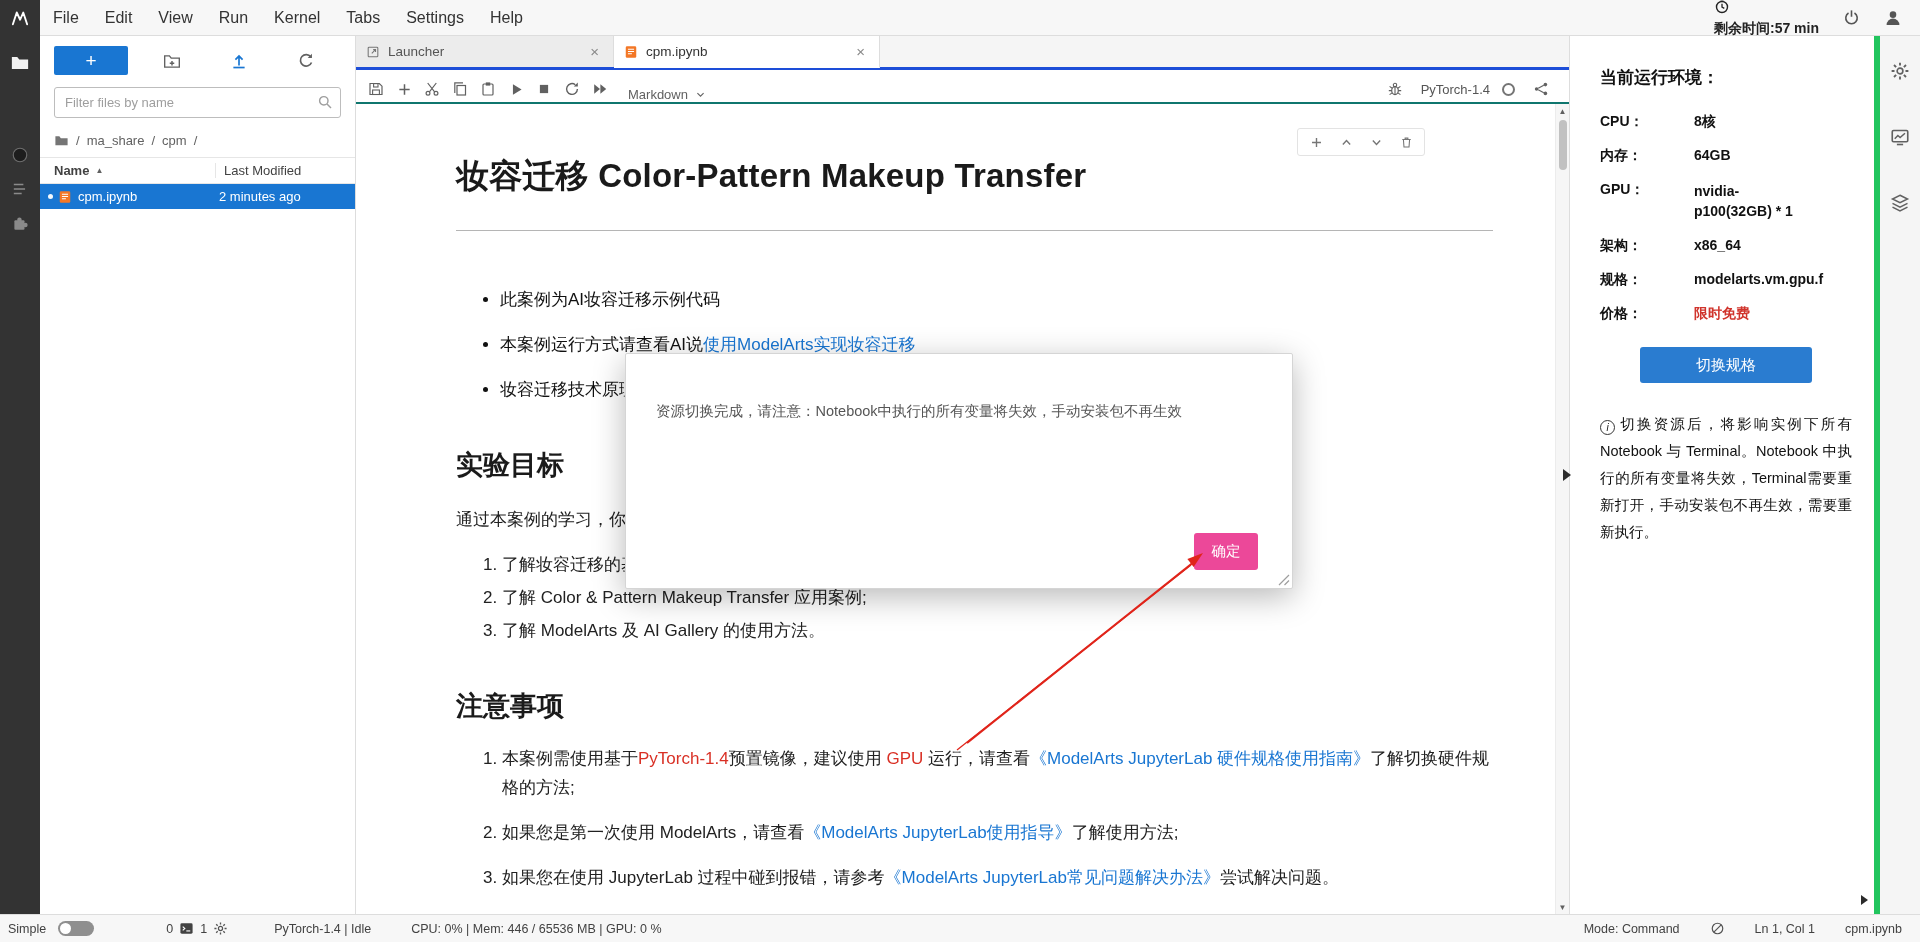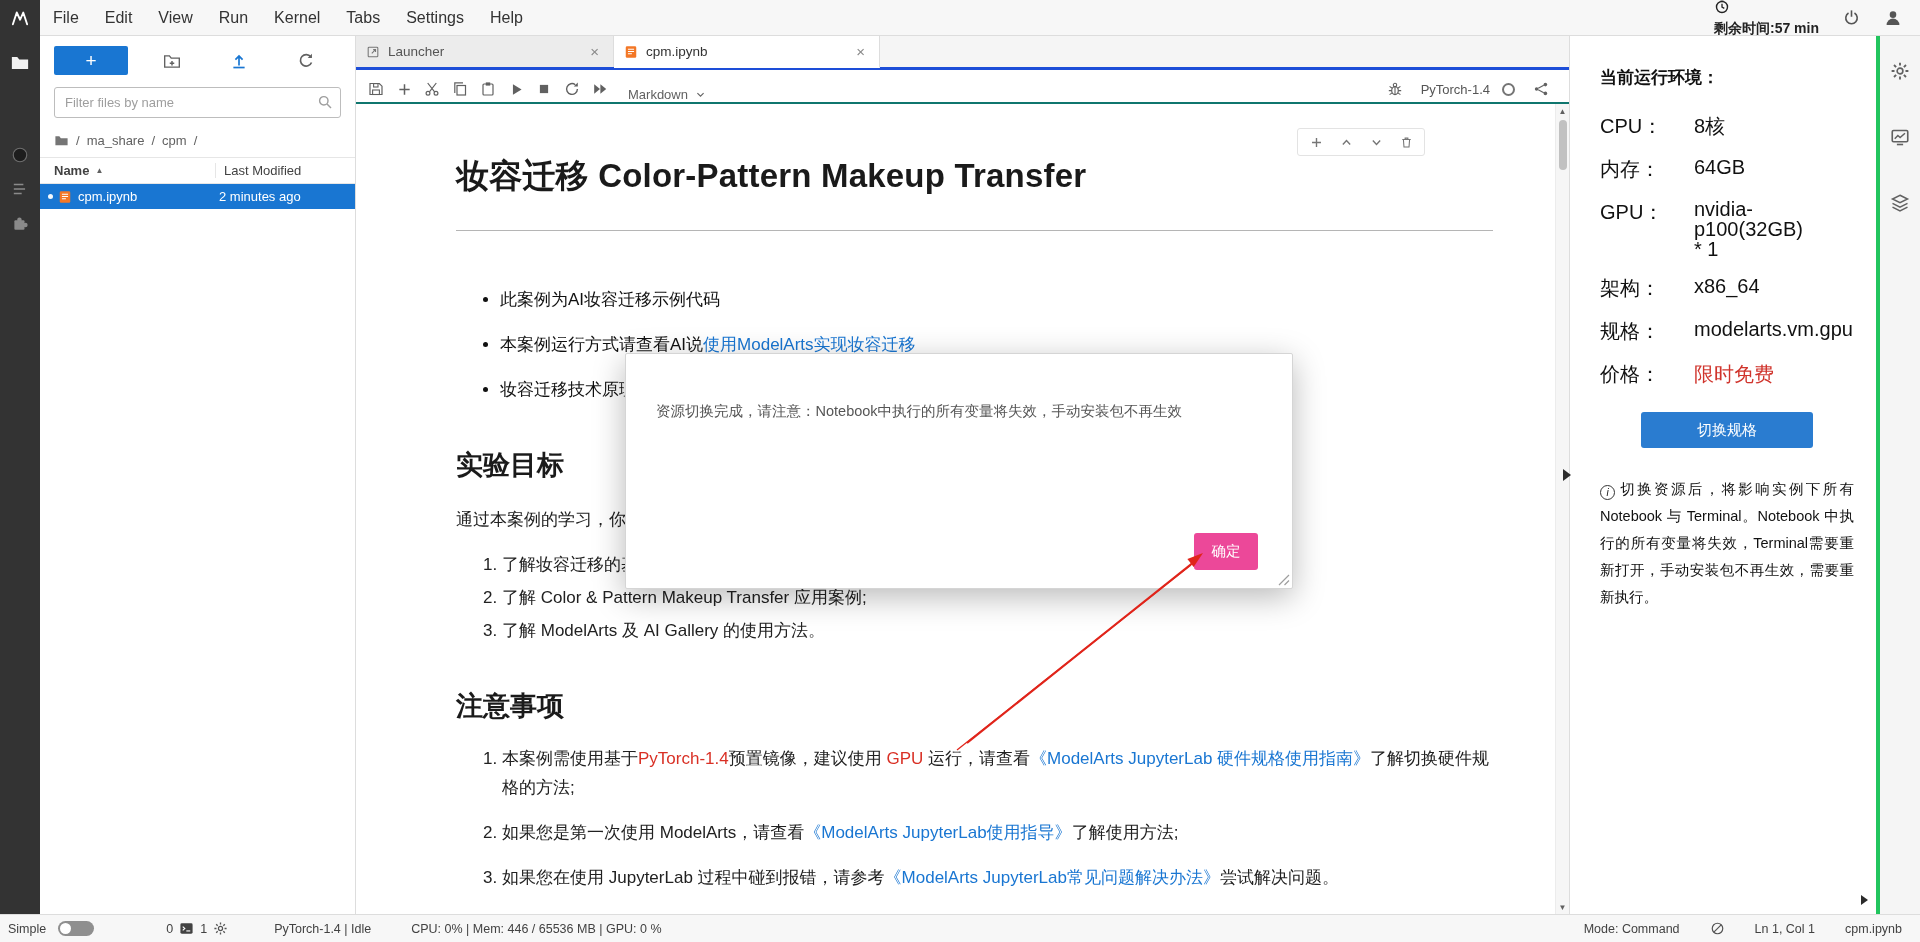--- a/index.html
+++ b/index.html
@@ -79,23 +79,23 @@
 
   .nbscrollbar { width:14px; flex:0 0 14px; background:#f6f6f6; border-left:1px solid #ececec; display:flex; flex-direction:column; align-items:center; font-size:8px; color:#606060; }
   .sb-arrow { height:14px; display:flex; align-items:center; justify-content:center; width:100%; cursor:pointer; }
   .sb-thumb { width:8px; height:50px; background:#c1c1c1; border-radius:4px; margin-top:2px; cursor:pointer; }
   .sb-spacer { flex:1; }
 
   .panel-handle { position:absolute; left:1563px; top:469px; width:0; height:0; border-top:6px solid transparent; border-bottom:6px solid transparent; border-left:8px solid #2b2b2b; cursor:pointer; z-index:20; }
   .corner-handle { position:absolute; left:1861px; top:895px; width:0; height:0; border-top:5px solid transparent; border-bottom:5px solid transparent; border-left:7px solid #2b2b2b; cursor:pointer; z-index:20; }
 
   
-  .right-panel { width:310px; flex:0 0 310px; background:#fff; border-right:4px solid #22c55e; padding:30px 22px 0 30px; overflow:hidden; }
+  .right-panel { width:310px; flex:0 0 310px; background:#fff; border-right:6px solid #22c55e; padding:30px 22px 0 30px; overflow:hidden; }
   .env-title { font-size:17px; font-weight:700; color:#111; margin-bottom:24px; }
-  .env-grid { display:grid; grid-template-columns:66px 1fr; column-gap:28px; row-gap:16px; font-size:20px; font-weight:400; color:#111; align-items:start; }
+  .env-grid { display:grid; grid-template-columns:66px 1fr; column-gap:28px; row-gap:16px; font-size:14px; font-weight:700; color:#111; align-items:start; }
   .env-val.wrap { max-width:112px; overflow-wrap:break-word; line-height:20px; }
   .env-val.clip { white-space:nowrap; overflow:hidden; max-width:160px; }
   .env-val.price { color:#d0342c; }
   .switch-btn { display:block; margin:24px auto 0; width:172px; height:36px; background:#2a7cd0; color:#fff; border:none; border-radius:3px; font-size:15px; font-family:inherit; cursor:pointer; }
   .env-note { margin-top:28px; font-size:14.5px; line-height:27px; color:#111; text-align:justify; }
   .info-circle { display:inline-flex; width:15px; height:15px; border:1px solid #333; border-radius:50%; align-items:center; justify-content:center; font-size:10px; font-style:italic; margin-right:3px; vertical-align:-2px; }
 
   
   .right-strip { width:40px; flex:0 0 40px; background:#f5f5f5; display:flex; flex-direction:column; align-items:center; padding-top:22px; gap:40px; }
   .right-strip .strip-btn { width:26px; height:26px; display:flex; align-items:center; justify-content:center; background:none; border:none; cursor:pointer; }

